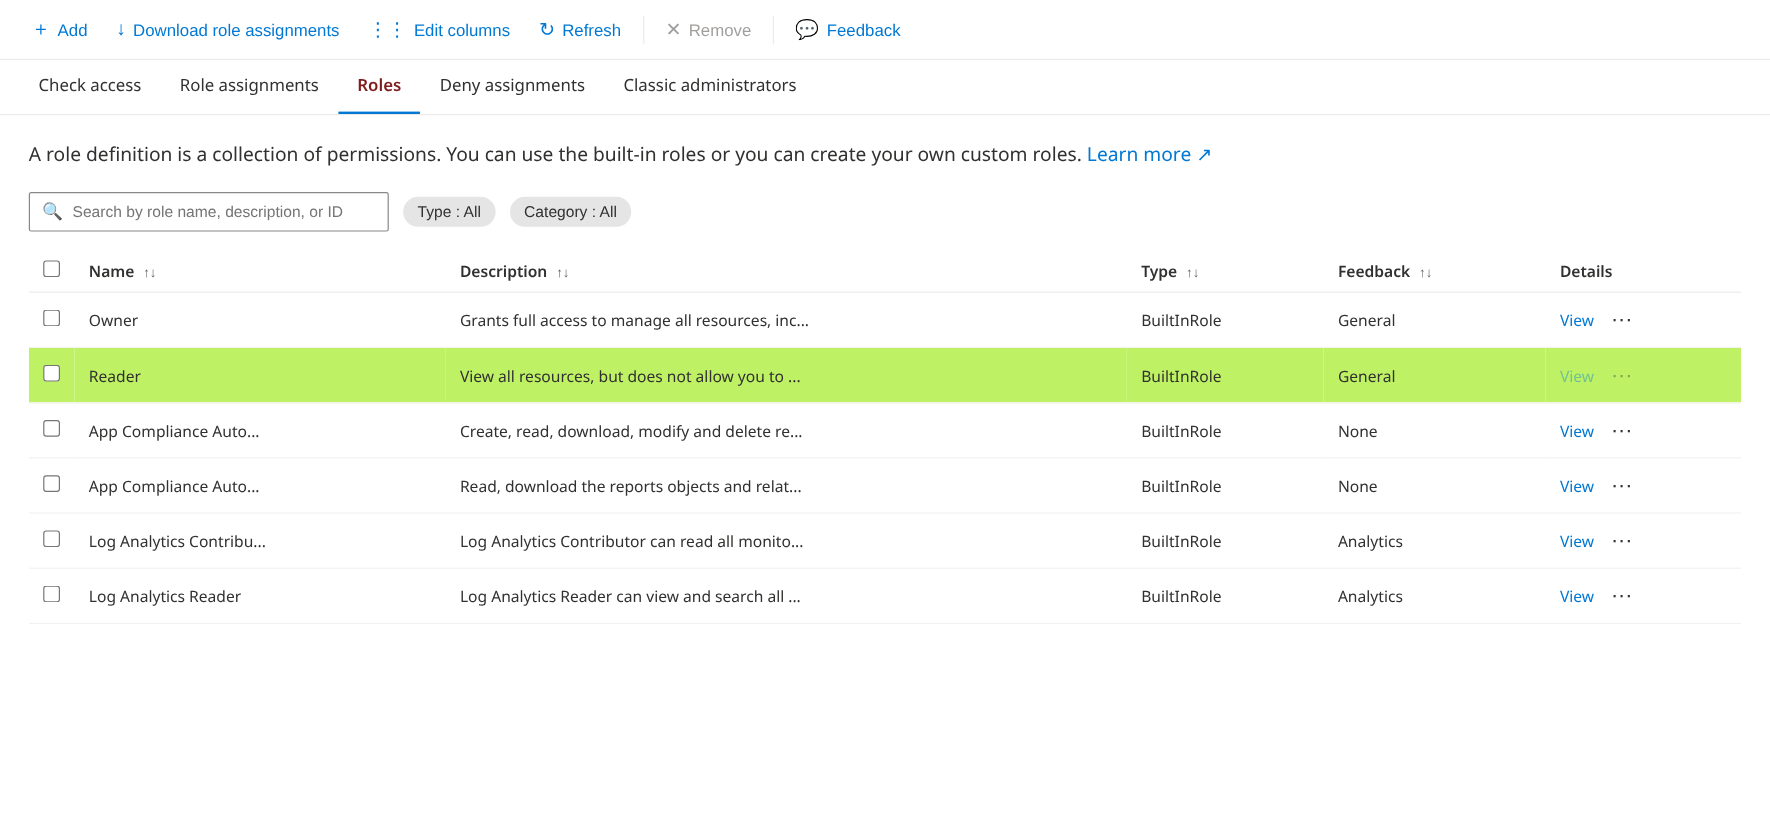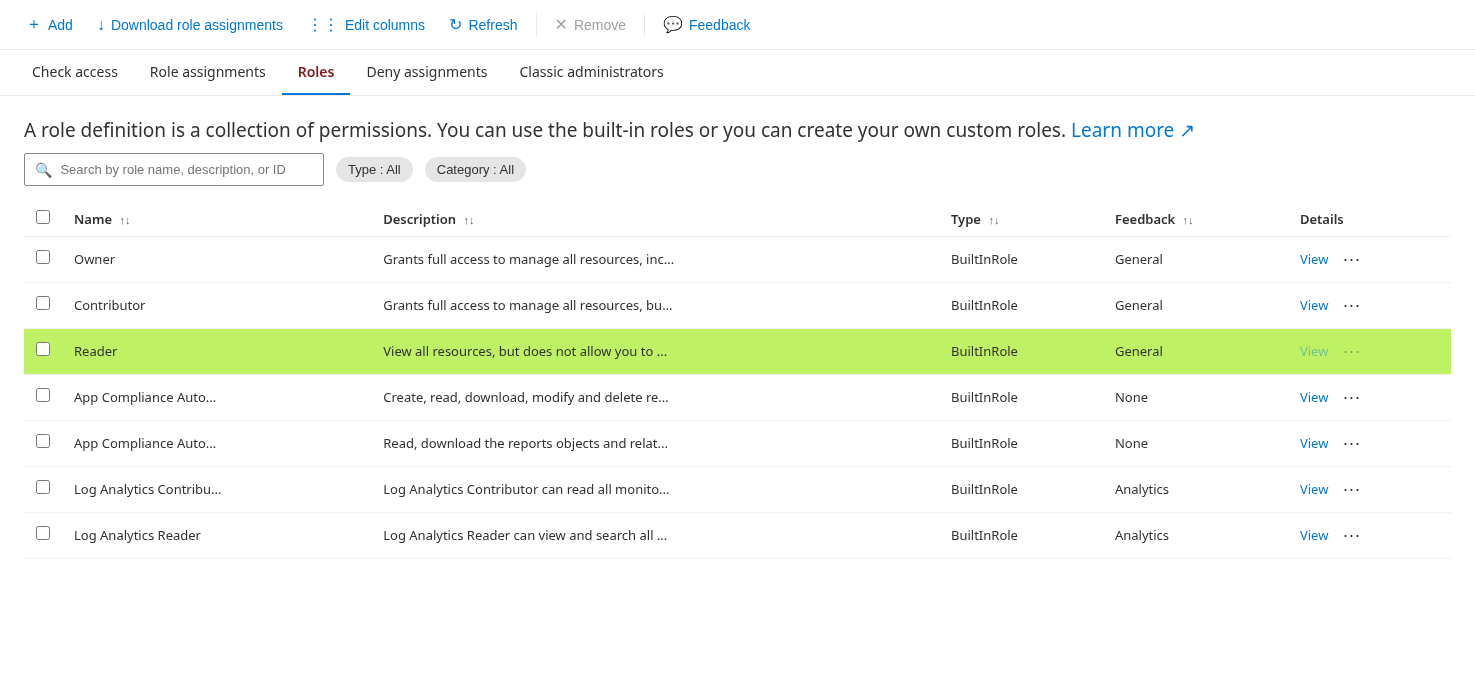--- a/index.html
+++ b/index.html
@@ -53,23 +53,23 @@
     }
     .tab.active {
       color: #7f1d1d;
       border-bottom: 2px solid #0078d4;
       font-weight: 600;
     }
 
     
     .content { padding: 20px 24px; }
     .description {
-      font-size: 19px;
-      color: #323130;
-      margin-bottom: 8px;
+      font-size: 16px;
+      color: #323130;
+      margin-bottom: 20px;
       line-height: 1.5;
     }
     .description a {
       color: #0078d4;
       text-decoration: none;
     }
 
     
     .filters {
       display: flex;
@@ -258,33 +258,20 @@
             <td>Grants full access to manage all resources, inc...</td>
             <td>BuiltInRole</td>
             <td>General</td>
             <td>
               <div class="details-col">
                 <a href="#" class="view-link">View</a>
                 <button class="more-btn">···</button>
               </div>
             </td>
           </tr>
-          <tr>
-            <td class="checkbox-cell"><input type="checkbox" style=""></td>
-            <td>Contributor</td>
-            <td>Grants full access to manage all resources, bu...</td>
-            <td>BuiltInRole</td>
-            <td>General</td>
-            <td>
-              <div class="details-col">
-                <a href="#" class="view-link">View</a>
-                <button class="more-btn">···</button>
-              </div>
-            </td>
-          </tr>
           <tr class="highlighted">
             <td class="checkbox-cell"><input type="checkbox" style=""></td>
             <td>Reader</td>
             <td>View all resources, but does not allow you to ...</td>
             <td>BuiltInRole</td>
             <td>General</td>
             <td>
               <div class="details-col">
                 <a href="#" class="view-link" style="opacity: 0.4;">View</a>
                 <button class="more-btn" style="opacity: 0.4;">···</button>

